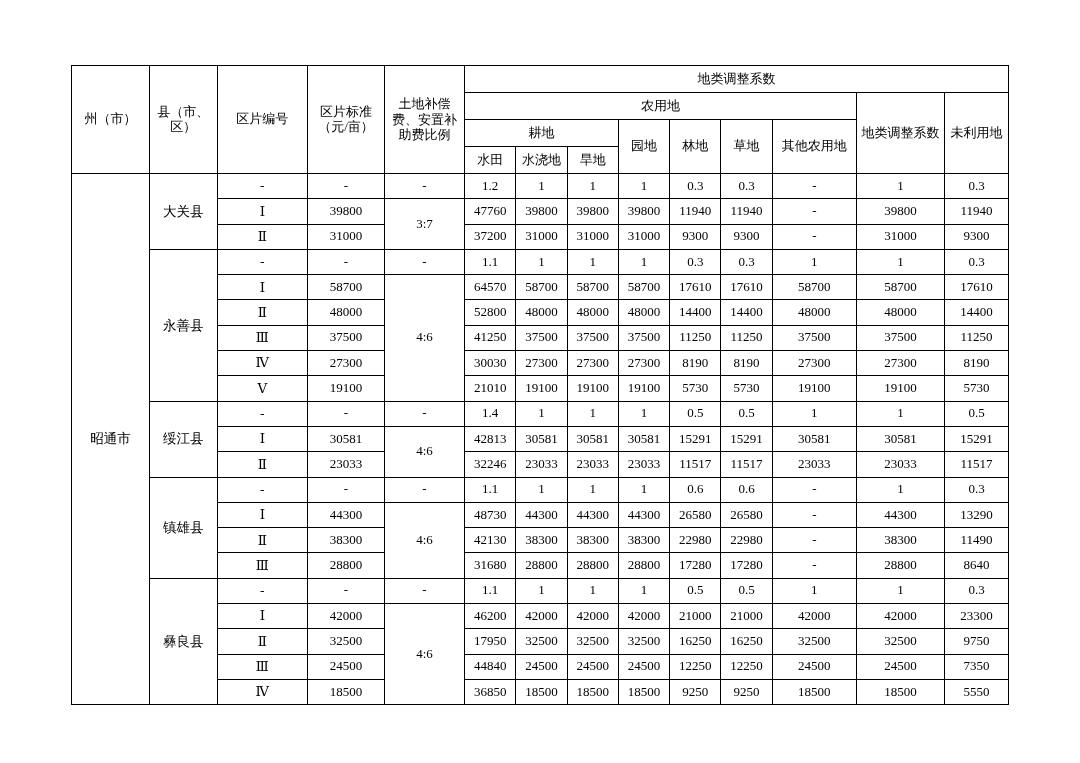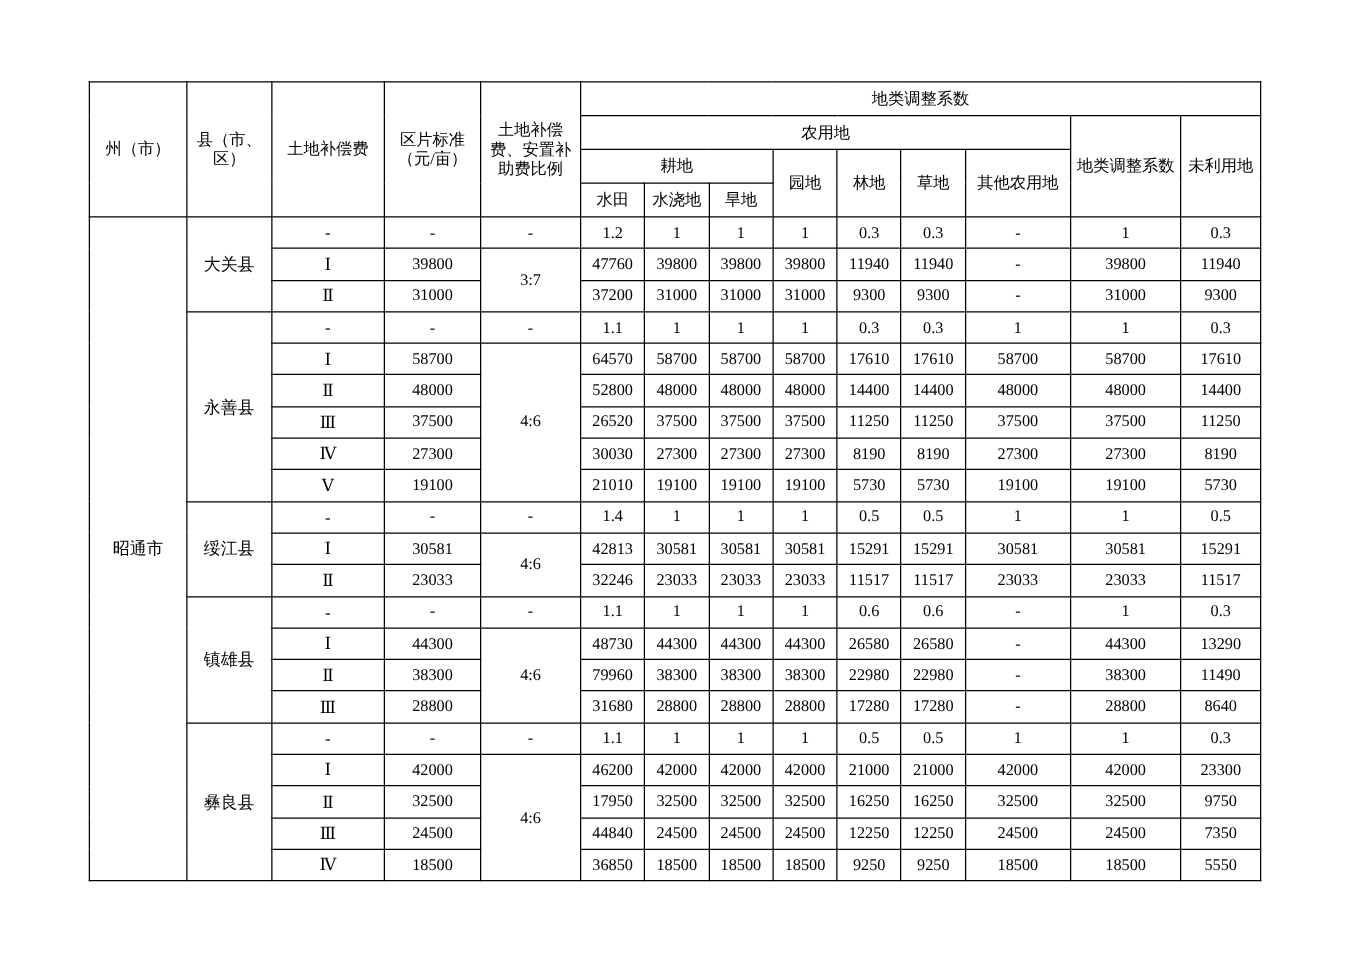--- a/index.html
+++ b/index.html
@@ -105,21 +105,21 @@
           <col class="c-lindi">
         <col class="c-caodi">
           <col class="c-qita">
           <col class="c-jiti">
           <col class="c-weili">
       </colgroup>
       <thead>
         <tr>
           <th rowspan="4" class="hdr-tall">州（市）</th>
           <th rowspan="4"><span class="wrap2">县（市、区）</span></th>
-          <th rowspan="4">土地补偿费</th>
+          <th rowspan="4">区片编号</th>
           <th rowspan="4"><span class="wrap2">区片标准（元/亩）</span></th>
           <th rowspan="4"><span class="wrap2">土地补偿费、安置补助费比例</span></th>
           <th colspan="9" style="height:26px">地类调整系数</th>
         </tr>
         <tr>
           <th colspan="7" style="height:26px">农用地</th>
           <th rowspan="3"><span>地类调整系数</span></th>
           <th rowspan="3"><span>未利用地</span></th>
         </tr>
         <tr>
@@ -217,21 +217,21 @@
             <td class="num">48000</td>
             <td class="num">14400</td>
             <td class="num">14400</td>
             <td class="num">48000</td>
             <td class="num">48000</td>
             <td class="num">14400</td>
           </tr>
           <tr class="rowh">
             <td class="cell-v">Ⅲ</td>
             <td class="num">37500</td>
-            <td class="num">26520</td>
+            <td class="num">41250</td>
             <td class="num">37500</td>
             <td class="num">37500</td>
             <td class="num">37500</td>
             <td class="num">11250</td>
             <td class="num">11250</td>
             <td class="num">37500</td>
             <td class="num">37500</td>
             <td class="num">11250</td>
           </tr>
           <tr class="rowh">
@@ -327,21 +327,21 @@
             <td class="num">44300</td>
             <td class="num">26580</td>
             <td class="num">26580</td>
             <td class="num">-</td>
             <td class="num">44300</td>
             <td class="num">13290</td>
           </tr>
           <tr class="rowh">
             <td class="cell-v">Ⅱ</td>
             <td class="num">38300</td>
-            <td class="num">79960</td>
+            <td class="num">42130</td>
             <td class="num">38300</td>
             <td class="num">38300</td>
             <td class="num">38300</td>
             <td class="num">22980</td>
             <td class="num">22980</td>
             <td class="num">-</td>
             <td class="num">38300</td>
             <td class="num">11490</td>
           </tr>
           <tr class="rowh">

